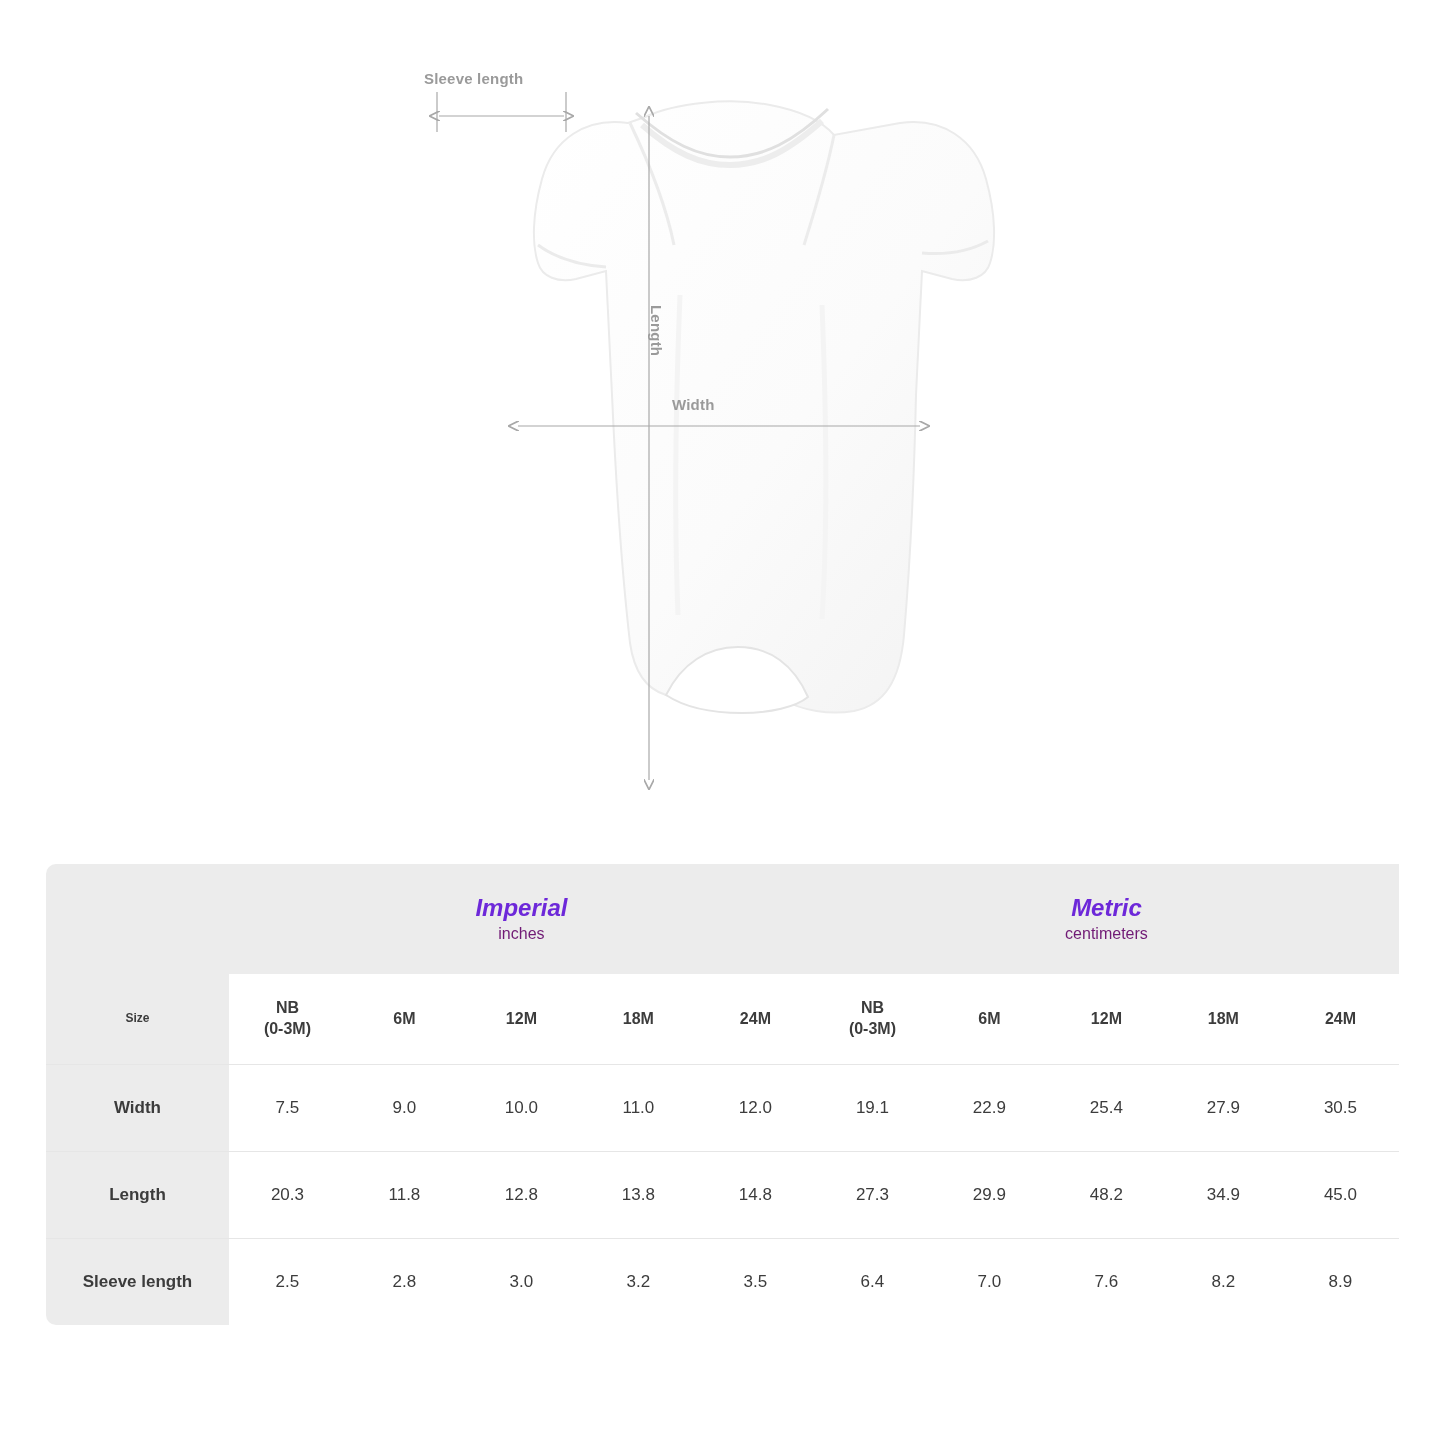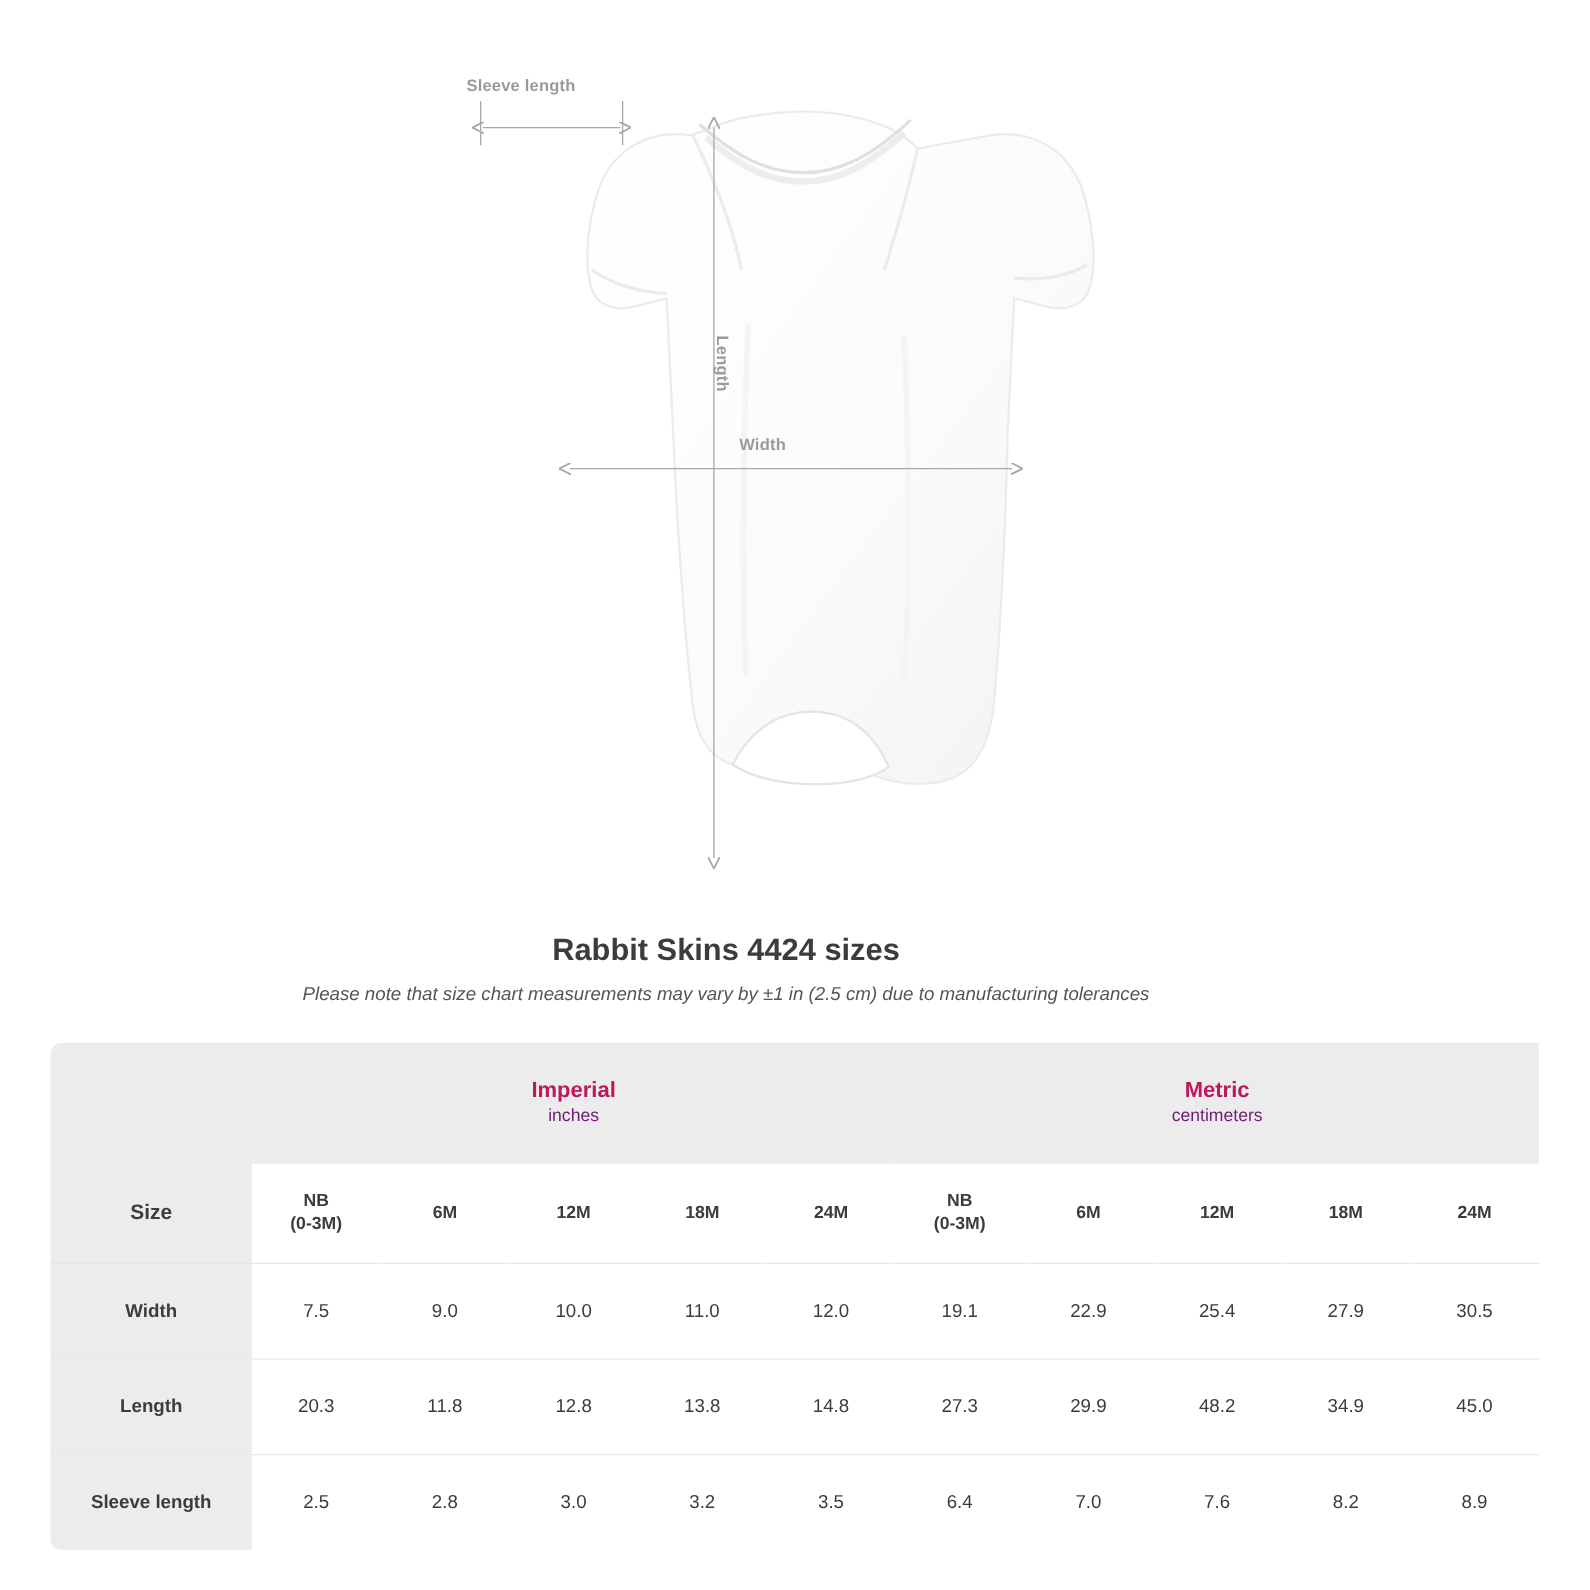--- a/index.html
+++ b/index.html
@@ -103,41 +103,42 @@
   }
   .unit-head {
     background: #ececec;
     height: 108px;
     border: none;
   }
   .unit-head:first-child {
     border-top-left-radius: 10px;
   }
   .unit-name {
-    font-size: 20px;
-    font-weight: bold;
-    color: #be185d;
+    font-size: 24px;
+    font-style: italic;
+    font-weight: bold;
+    color: #6d28d9;
     line-height: 1.25;
   }
   .unit-sub {
     font-size: 16px;
     color: #701a75;
     line-height: 1.4;
   }
   .hdr-row td {
     height: 88px;
     font-size: 16px;
     font-weight: bold;
     color: #3c3c3c;
     border-bottom: 1px solid #e6e6e6;
     line-height: 1.3;
   }
   .hdr-row td.rowlabel {
     background: #ececec;
-    font-size: 19px;
+    font-size: 12px;
   }
   .data-row td {
     height: 84px;
     font-size: 17px;
     color: #3c3c3c;
     border-bottom: 1px solid #e6e6e6;
   }
   .data-row td.rowlabel {
     background: #ececec;
     font-weight: bold;
@@ -230,24 +231,20 @@
       <line x1="649" y1="116" x2="649" y2="780" stroke="#a8a8a8" stroke-width="1.2" marker-start="url(#arrL)" marker-end="url(#arrR)"></line>
 
       <line x1="518" y1="426" x2="920" y2="426" stroke="#a8a8a8" stroke-width="1.2" marker-start="url(#arrL)" marker-end="url(#arrR)"></line>
     </svg>
 
     <div class="dim-label sleeve">Sleeve length</div>
     <div class="dim-label width">Width</div>
     <div class="dim-label length">Length</div>
   </div>
 
-  <div class="title-block">
-    <h1 class="chart-title">Rabbit Skins 4424 sizes</h1>
-    <p class="chart-note">Please note that size chart measurements may vary by ±1 in (2.5 cm) due to manufacturing tolerances</p>
-  </div>
 
   <div class="table-wrap">
     <table class="size-table">
       <colgroup>
         <col class="col-first">
         <col class="col-cell">
           <col class="col-cell">
           <col class="col-cell">
           <col class="col-cell">
           <col class="col-cell">

